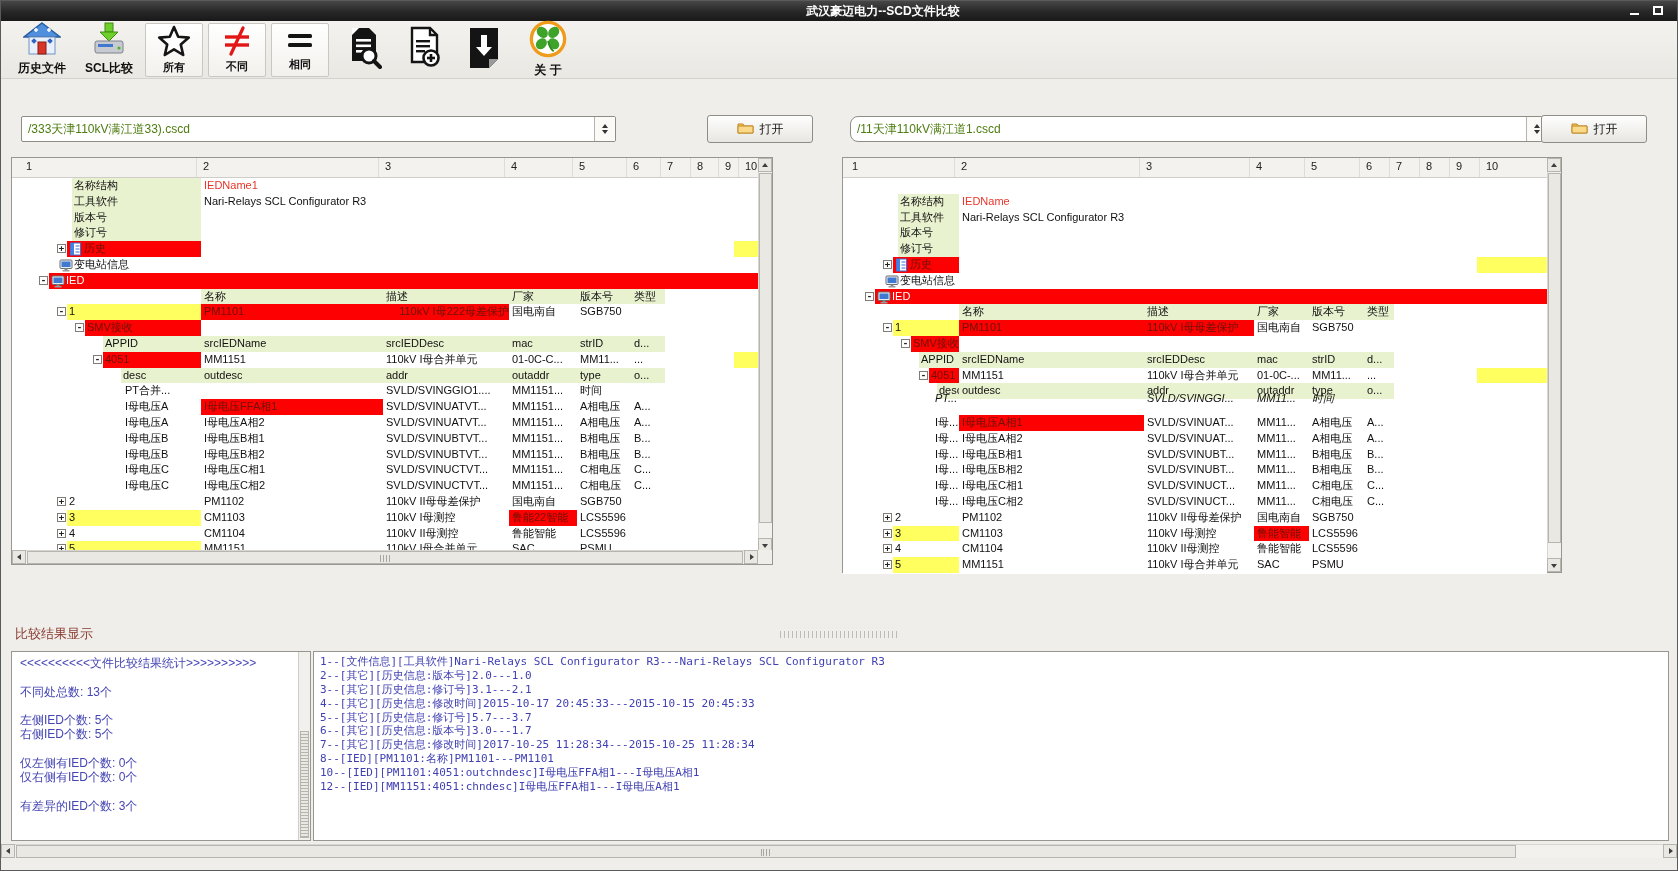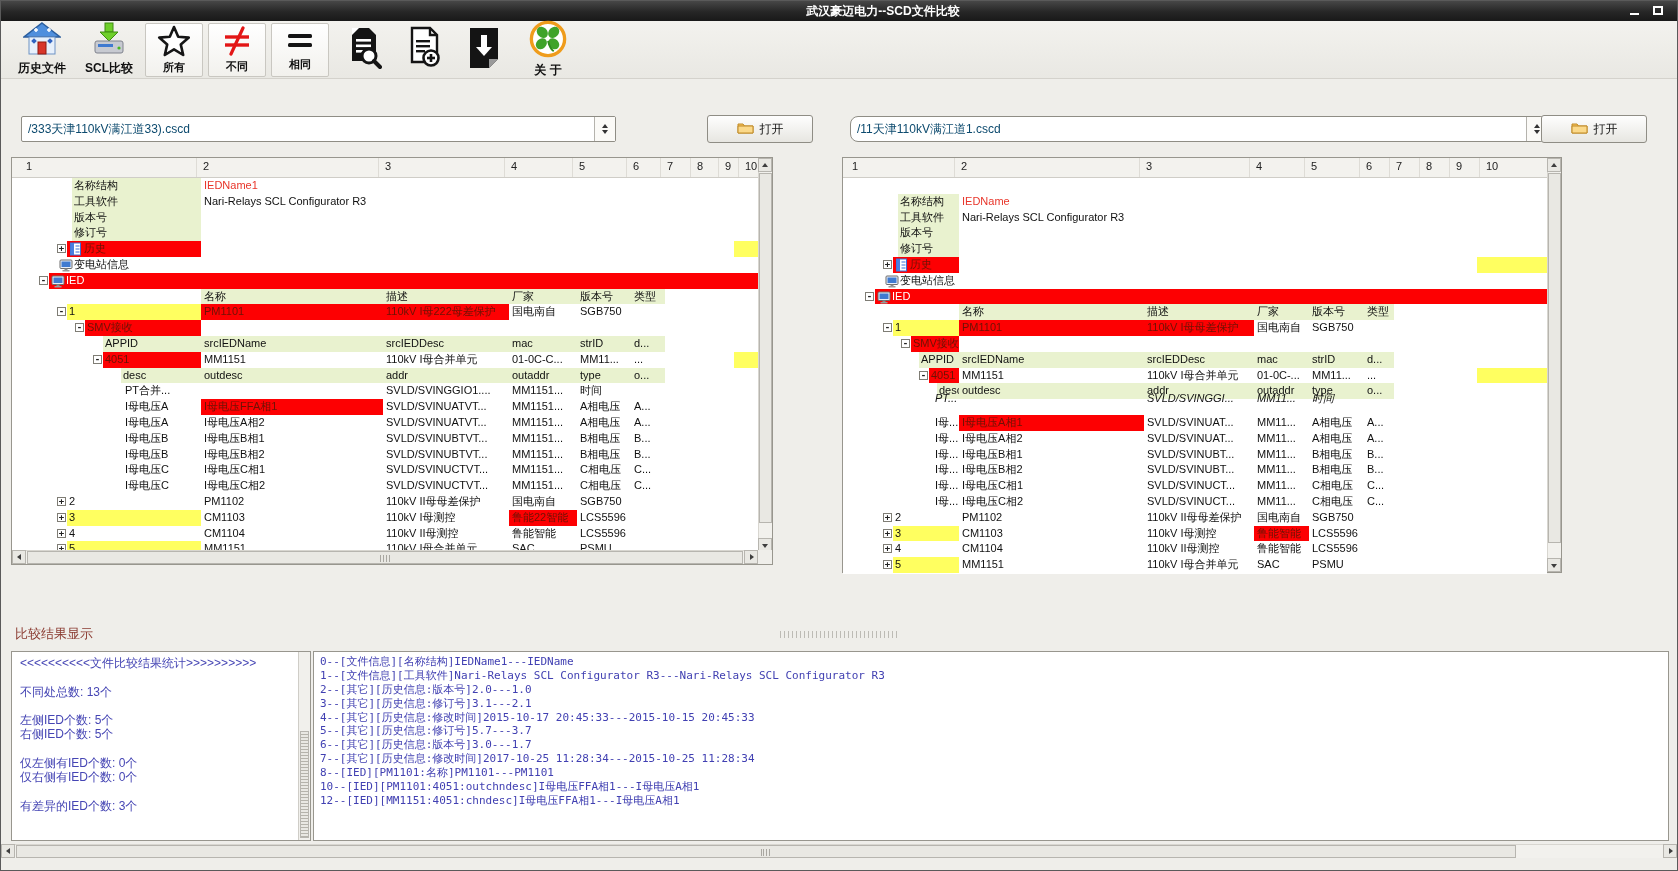--- a/index.html
+++ b/index.html
@@ -24,21 +24,21 @@
     background:linear-gradient(#f3f2ee,#e9e8e3); border-bottom:1px solid #d4d2cc;
     display:flex; align-items:center; padding-left:10px; gap:5px; }
   .tb-item { display:flex; flex-direction:column; align-items:center; justify-content:center;
     width:62px; height:56px; font-size:12px; font-weight:bold; color:#111; }
   .tb-item .lbl { margin-top:1px; }
   .tb-tile { background:linear-gradient(#ffffff,#f2f1ed); border:1px solid #c9c7c1;
     border-radius:2px; width:58px; height:54px; font-size:11px; }
   .tb-plain { width:56px; }
   
   .combo { position:absolute; top:115px; height:26px; background:#fff;
-    border:1px solid #8f8d85; border-radius:2px; font-size:12px; color:#0c4a6e; }
+    border:1px solid #8f8d85; border-radius:2px; font-size:12px; color:#4d7c0f; }
   .combo .val { display:block; line-height:24px; padding-left:6px; white-space:nowrap; overflow:hidden; }
   .combo .spin { position:absolute; right:0; top:0; bottom:0; width:21px;
     border-left:1px solid #b5b3ad; display:flex; flex-direction:column;
     align-items:center; justify-content:center; background:#fbfaf7; }
   .spin .t { width:0; height:0; border:3.5px solid transparent; border-bottom:4.5px solid #333; margin-bottom:2px; }
   .spin .b { width:0; height:0; border:3.5px solid transparent; border-top:4.5px solid #333; }
   .open-btn { position:absolute; top:114px; height:28px; width:106px;
     background:linear-gradient(#fefefe,#e7e6e1); border:1px solid #8f8d85; border-radius:3px;
     display:flex; align-items:center; justify-content:center; gap:6px; font-size:12px; color:#111; }
   
@@ -299,21 +299,21 @@
         <div class="cell bg-green" style="left: 189px; width: 182px;">名称</div>
         <div class="cell bg-green" style="left: 371px; width: 126px;">描述</div>
         <div class="cell bg-green" style="left: 497px; width: 68px;">厂家</div>
         <div class="cell bg-green" style="left: 565px; width: 54px;">版本号</div>
         <div class="cell bg-green" style="left: 619px; width: 34px;">类型</div>
       </div>
       <div class="trow" style="top: 126.4px;">
         <div class="cell bg-yellow" style="left: 55px; width: 134px; padding-left: 2px;">1</div>
         <div class="expander" style="left: 45px;">-</div>
         <div class="cell bg-red" style="left: 189px; width: 182px;">PM1101</div>
-        <div class="cell bg-red" style="left: 371px; width: 126px;">110kV I母222母差保护</div>
+        <div class="cell bg-red" style="left: 371px; width: 126px; text-align: right;">110kV I母222母差保护</div>
         <div class="cell" style="left: 497px; width: 68px;">国电南自</div>
         <div class="cell" style="left: 565px; width: 54px;">SGB750</div>
       </div>
       <div class="trow" style="top: 142.2px;">
         <div class="cell bg-red" style="left: 73px; width: 116px; padding-left: 2px;">SMV接收</div>
         <div class="expander" style="left: 63px;">-</div>
       </div>
       <div class="trow" style="top: 158px;">
         <div class="cell bg-green" style="left: 91px; width: 98px; padding-left: 2px;">APPID</div>
         <div class="cell bg-green" style="left: 189px; width: 182px;">srcIEDName</div>
@@ -664,21 +664,20 @@
     <div class="stats-line">仅右侧有IED个数: 0个</div>
     <div class="stats-line"></div>
     <div class="stats-line">有差异的IED个数: 3个</div>
   </div>
 <div class="stats-sb" style="left:297px;top:651px;height:188px;position:absolute;">
   <div class="sthumb"></div>
 </div>
 
 <div class="results-box" id="results-list">
 
-<div class="result-line">0--[文件信息][名称结构]IEDName1---IEDName</div>
     <div class="result-line">1--[文件信息][工具软件]Nari-Relays SCL Configurator R3---Nari-Relays SCL Configurator R3</div>
     <div class="result-line">2--[其它][历史信息:版本号]2.0---1.0</div>
     <div class="result-line">3--[其它][历史信息:修订号]3.1---2.1</div>
     <div class="result-line">4--[其它][历史信息:修改时间]2015-10-17 20:45:33---2015-10-15 20:45:33</div>
     <div class="result-line">5--[其它][历史信息:修订号]5.7---3.7</div>
     <div class="result-line">6--[其它][历史信息:版本号]3.0---1.7</div>
     <div class="result-line">7--[其它][历史信息:修改时间]2017-10-25 11:28:34---2015-10-25 11:28:34</div>
     <div class="result-line">8--[IED][PM1101:名称]PM1101---PM1101</div>
     <div class="result-line">10--[IED][PM1101:4051:outchndesc]I母电压FFA相1---I母电压A相1</div>
     <div class="result-line">12--[IED][MM1151:4051:chndesc]I母电压FFA相1---I母电压A相1</div>

